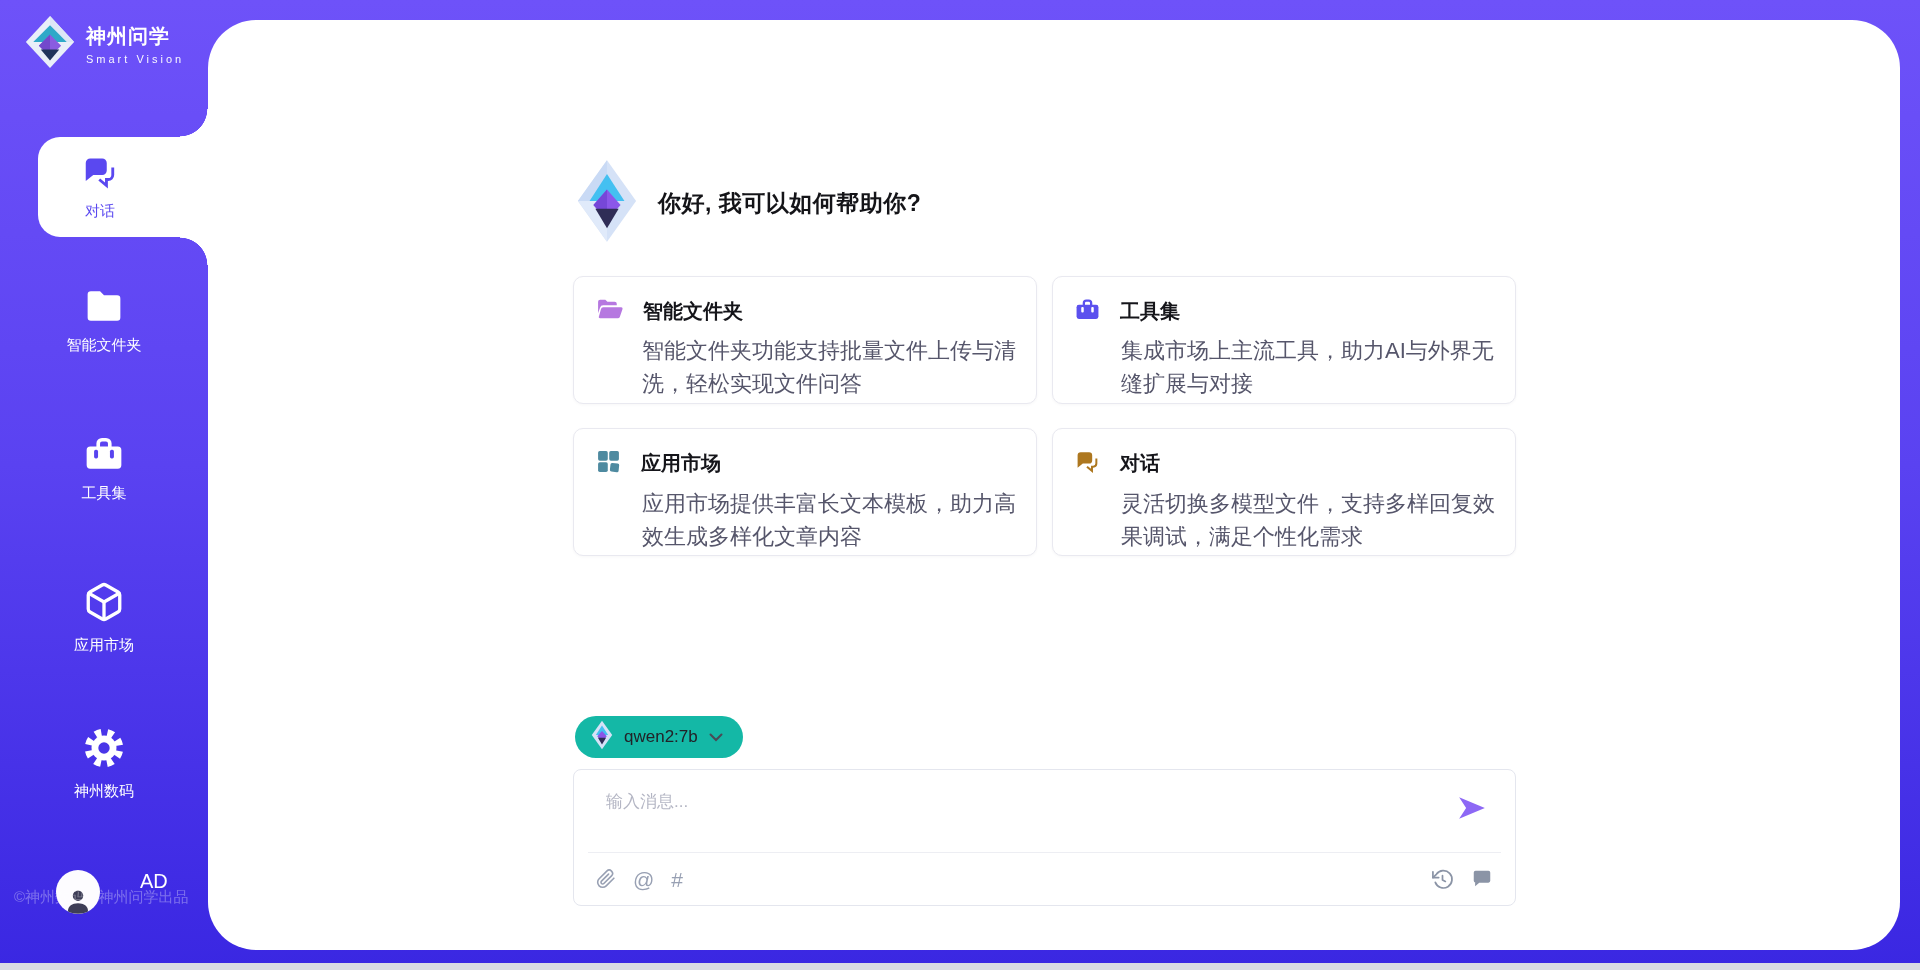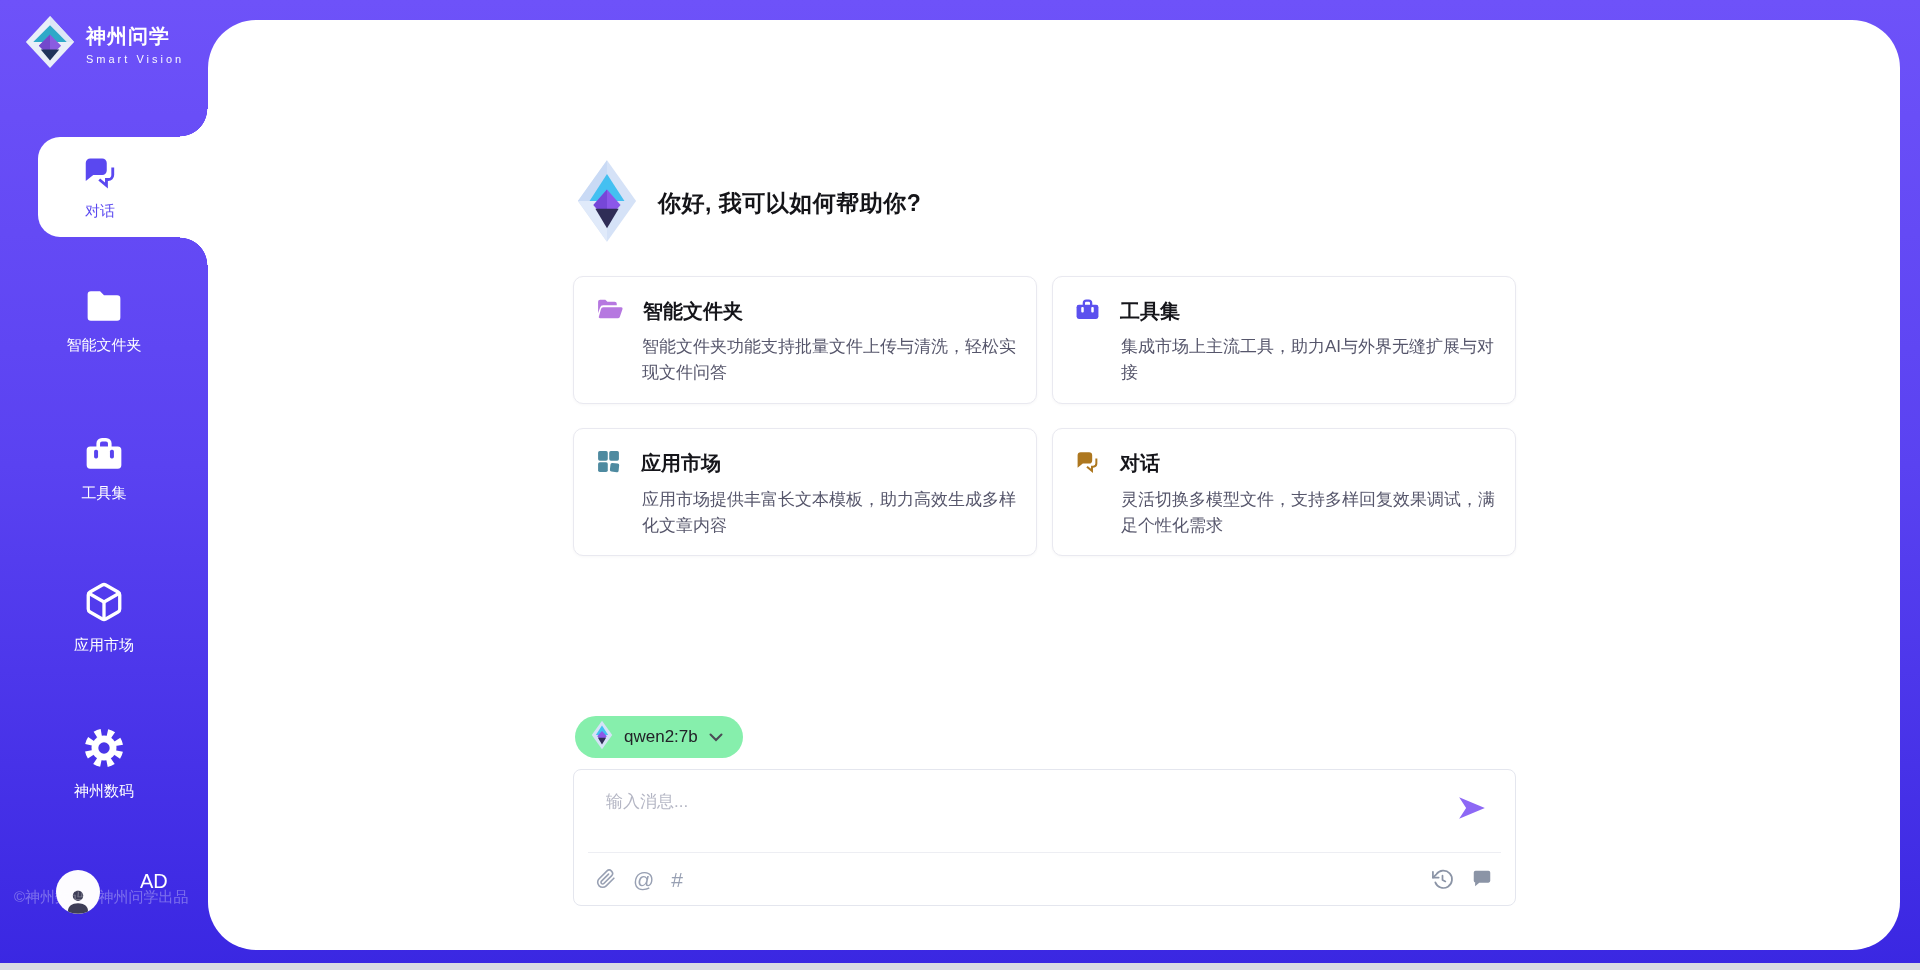--- a/index.html
+++ b/index.html
@@ -77,27 +77,27 @@
     display:grid; grid-template-columns:464px 464px; column-gap:15px; row-gap:24px;
   }
   .card {
     height:128px; background:#fff; border:1px solid #e9e9f0; border-radius:10px;
     box-shadow:0 1px 3px rgba(40,40,80,.04); padding:20px 22px; cursor:pointer;
   }
   .card-head { display:flex; align-items:center; }
   .card-title { font-size:20px; font-weight:bold; color:#15151a; margin-left:20px; }
   .card-desc {
     margin-left:46px; margin-top:9px; width:376px;
-    font-size:17px; line-height:26px; color:#56566b;
+    font-size:22px; line-height:33px; color:#56566b;
   }
 
   .model-pill {
     position:absolute; left:575px; top:716px; height:42px;
     display:inline-flex; align-items:center; gap:11px; padding:0 20px 0 16px;
-    background:#86efac; border-radius:21px; cursor:pointer;
+    background:#14b8a6; border-radius:21px; cursor:pointer;
   }
   .model-name { font-size:17px; color:#222228; }
 
   .composer {
     position:absolute; left:573px; top:769px; width:943px; height:137px;
     background:#fff; border:1px solid #e4e6ee; border-radius:8px;
   }
   .composer textarea {
     position:absolute; left:32px; top:20px; width:820px; height:52px;
     border:none; outline:none; resize:none; font-family:inherit;

